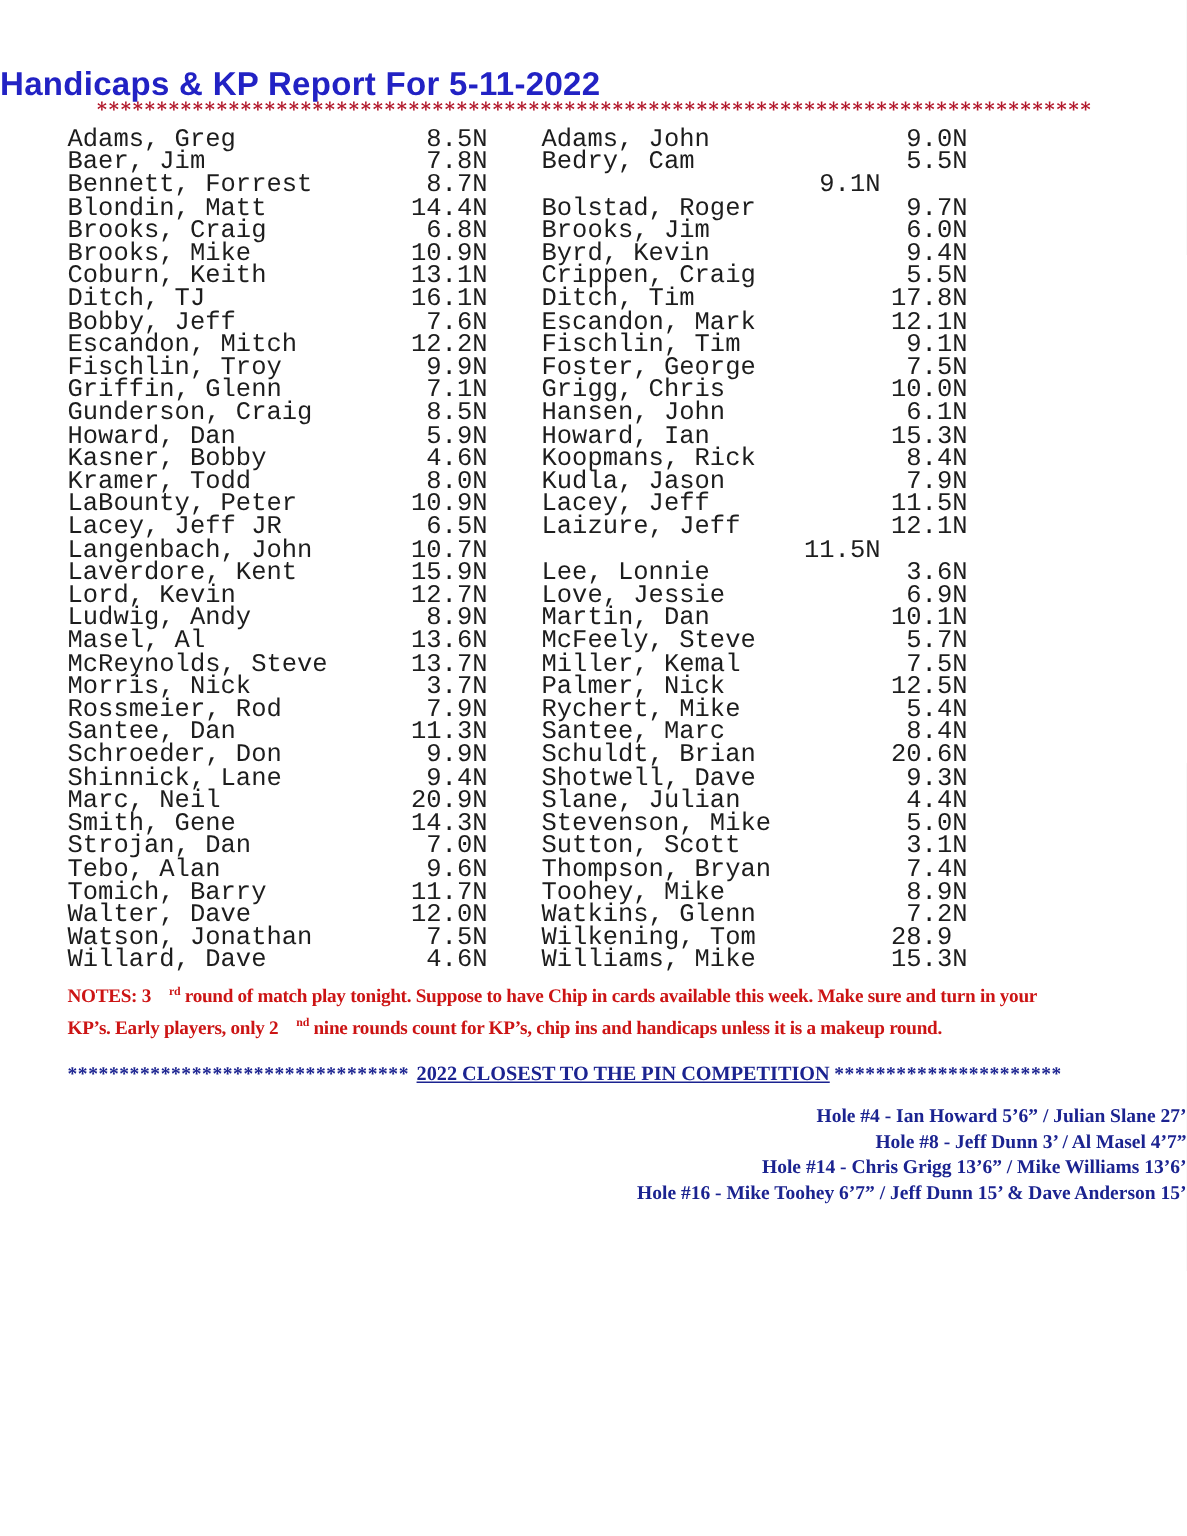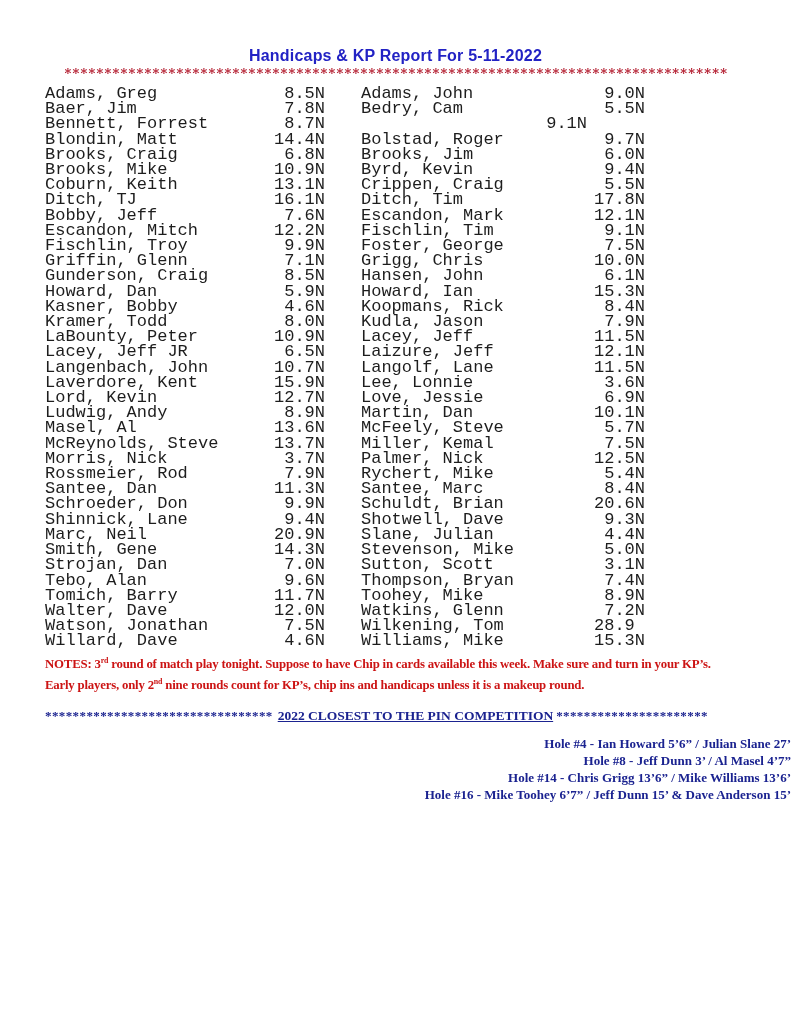--- a/index.html
+++ b/index.html
@@ -18,24 +18,24 @@
     font-family: "Liberation Sans", sans-serif;
   }
   .page {
     position: relative;
     width: 791px; height: 1024px;
     background: var(--page-bg, #ffffff);
     overflow: hidden;
   }
   .title {
     margin: 45px 0 0 0;
-    text-align: center;
+    text-align: left;
     font-family: "Liberation Sans", sans-serif;
     font-weight: bold;
-    font-size: 16px;
+    font-size: 22px;
     line-height: 21px;
     letter-spacing: 0.2px;
     color: var(--title-blue);
   }
   .stars-top {
     margin: 1px auto 0 auto;
     width: 662px;
     overflow: hidden;
     white-space: nowrap;
     font-family: "DejaVu Serif", serif;
@@ -77,21 +77,21 @@
   .notes {
     margin: 3px 0 0 45px;
     width: 666px;
     font-family: "Liberation Serif", serif;
     font-weight: bold;
     font-size: 12.8px;
     line-height: 17px;
     letter-spacing: -0.2px;
     color: var(--red);
   }
-  .notes sup { font-size: 0.62em; }
+  .notes sup { font-size: 0.62em; margin-left: 12px; }
   .kp-header {
     margin: 14px 0 0 45px;
     width: 662px;
     overflow: hidden;
     white-space: nowrap;
     font-family: "Liberation Serif", serif;
     font-weight: bold;
     font-size: 13px;
     line-height: 16px;
     letter-spacing: 0.4px;
@@ -265,21 +265,20 @@
         <span class="val">6.5N</span>
         <span class="gap"></span>
         <span class="name">Laizure, Jeff</span>
         <span class="val">12.1N</span>
       </div>
 
       <div class="roster-row">
         <span class="name">Langenbach, John</span>
         <span class="val">10.7N</span>
         <span class="gap"></span>
-        <span class="name">Langolf, Lane</span>
         <span class="val">11.5N</span>
       </div>
 
       <div class="roster-row">
         <span class="name">Laverdore, Kent</span>
         <span class="val">15.9N</span>
         <span class="gap"></span>
         <span class="name">Lee, Lonnie</span>
         <span class="val">3.6N</span>
       </div>

